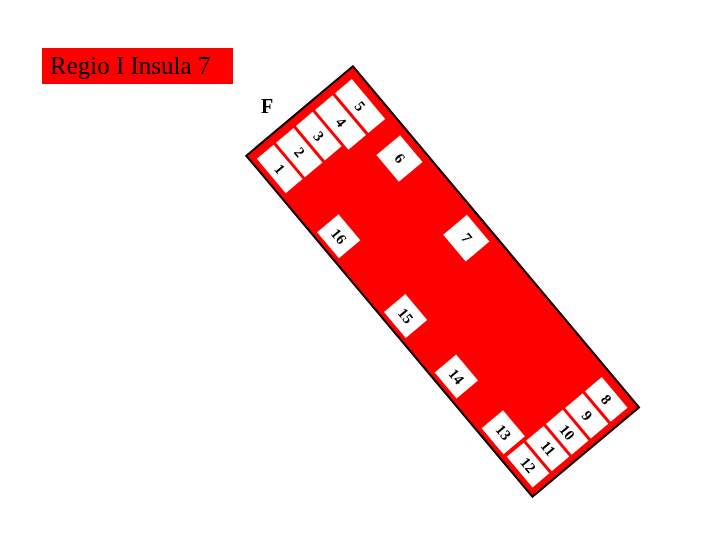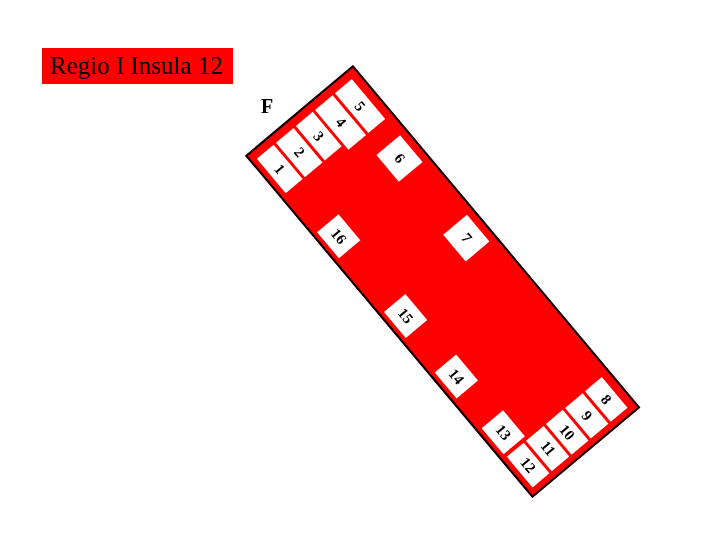--- a/index.html
+++ b/index.html
@@ -80,21 +80,21 @@
   .e16 { left: 103px; top: 105px;   width: 34px; height: 28px; }
   .e15 { left: 207px; top: 105px;   width: 34px; height: 28px; }
   .e14 { left: 286px; top: 105px;   width: 34px; height: 28px; }
   .e13 { left: 359px; top: 105px;   width: 34px; height: 28px; }
 </style>
 </head>
 <body>
 
 <div class="canvas">
 
-  <div class="title-box">Regio I Insula 12</div>
+  <div class="title-box">Regio I Insula 7</div>
 
   <div class="street-label">F</div>
 
   <div class="insula">
     <div class="entrance e1">1</div>
     <div class="entrance e2">2</div>
     <div class="entrance e3">3</div>
     <div class="entrance e4">4</div>
     <div class="entrance e5">5</div>
     <div class="entrance e6">6</div>

